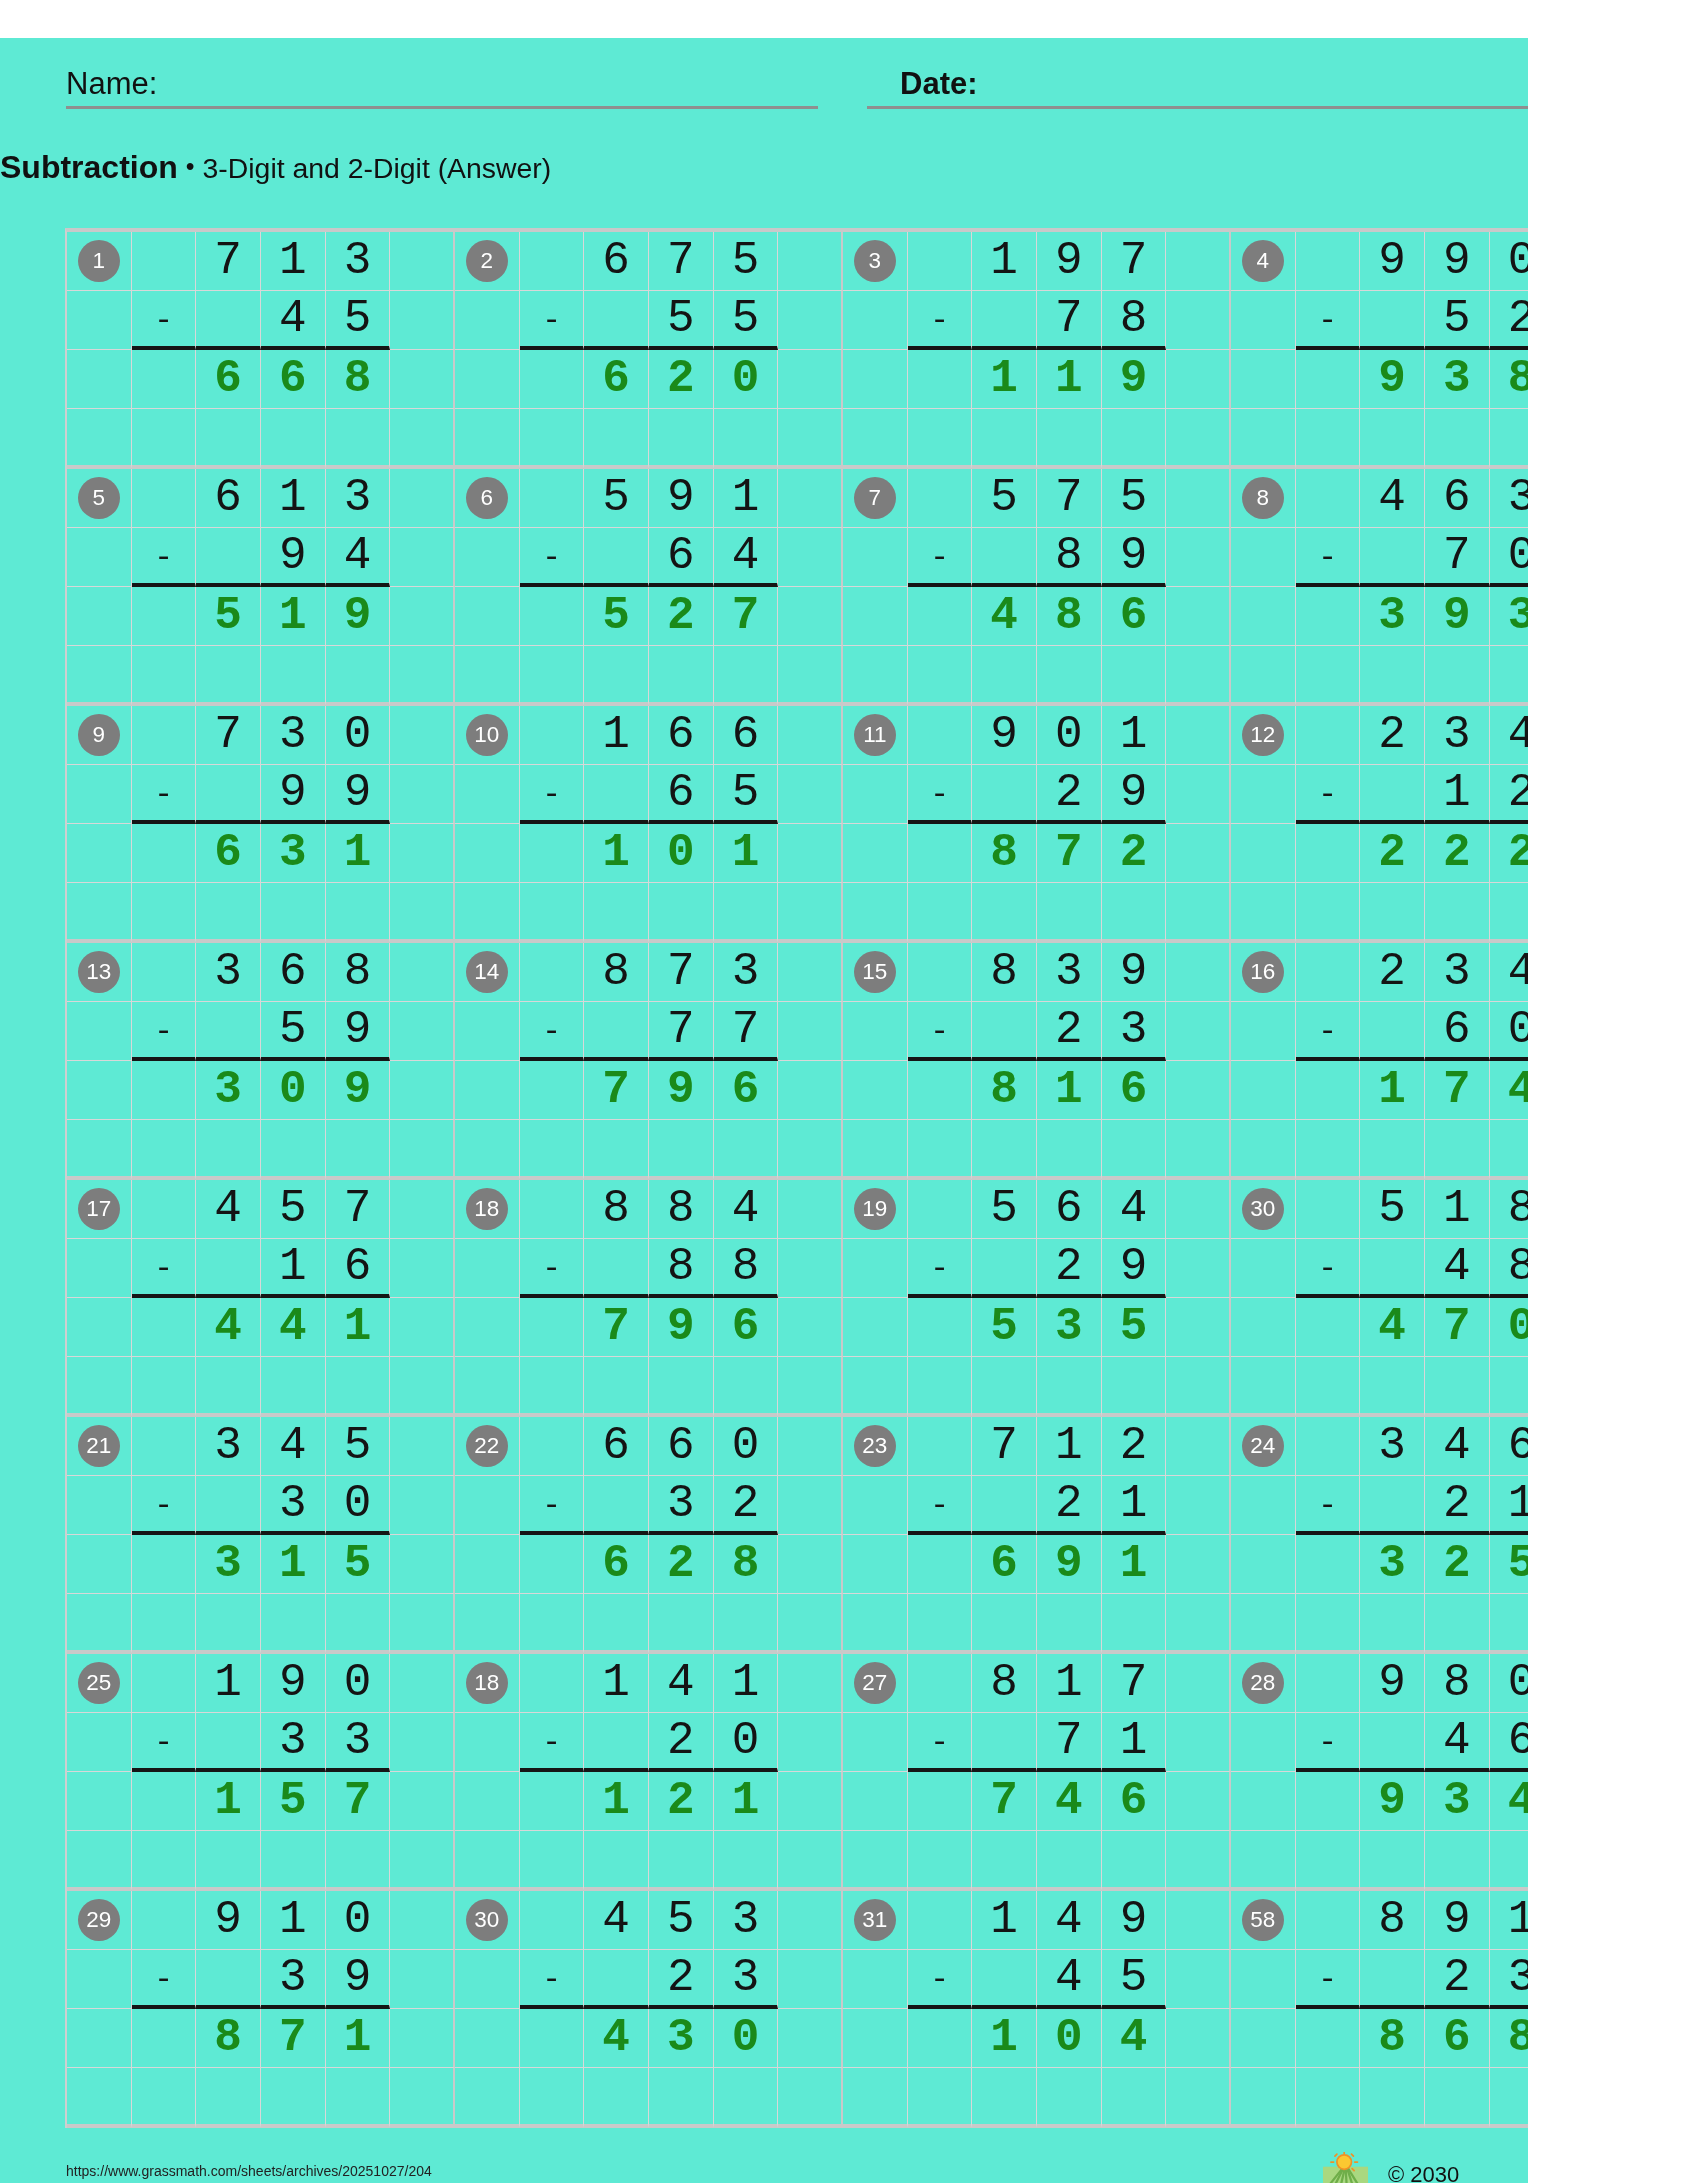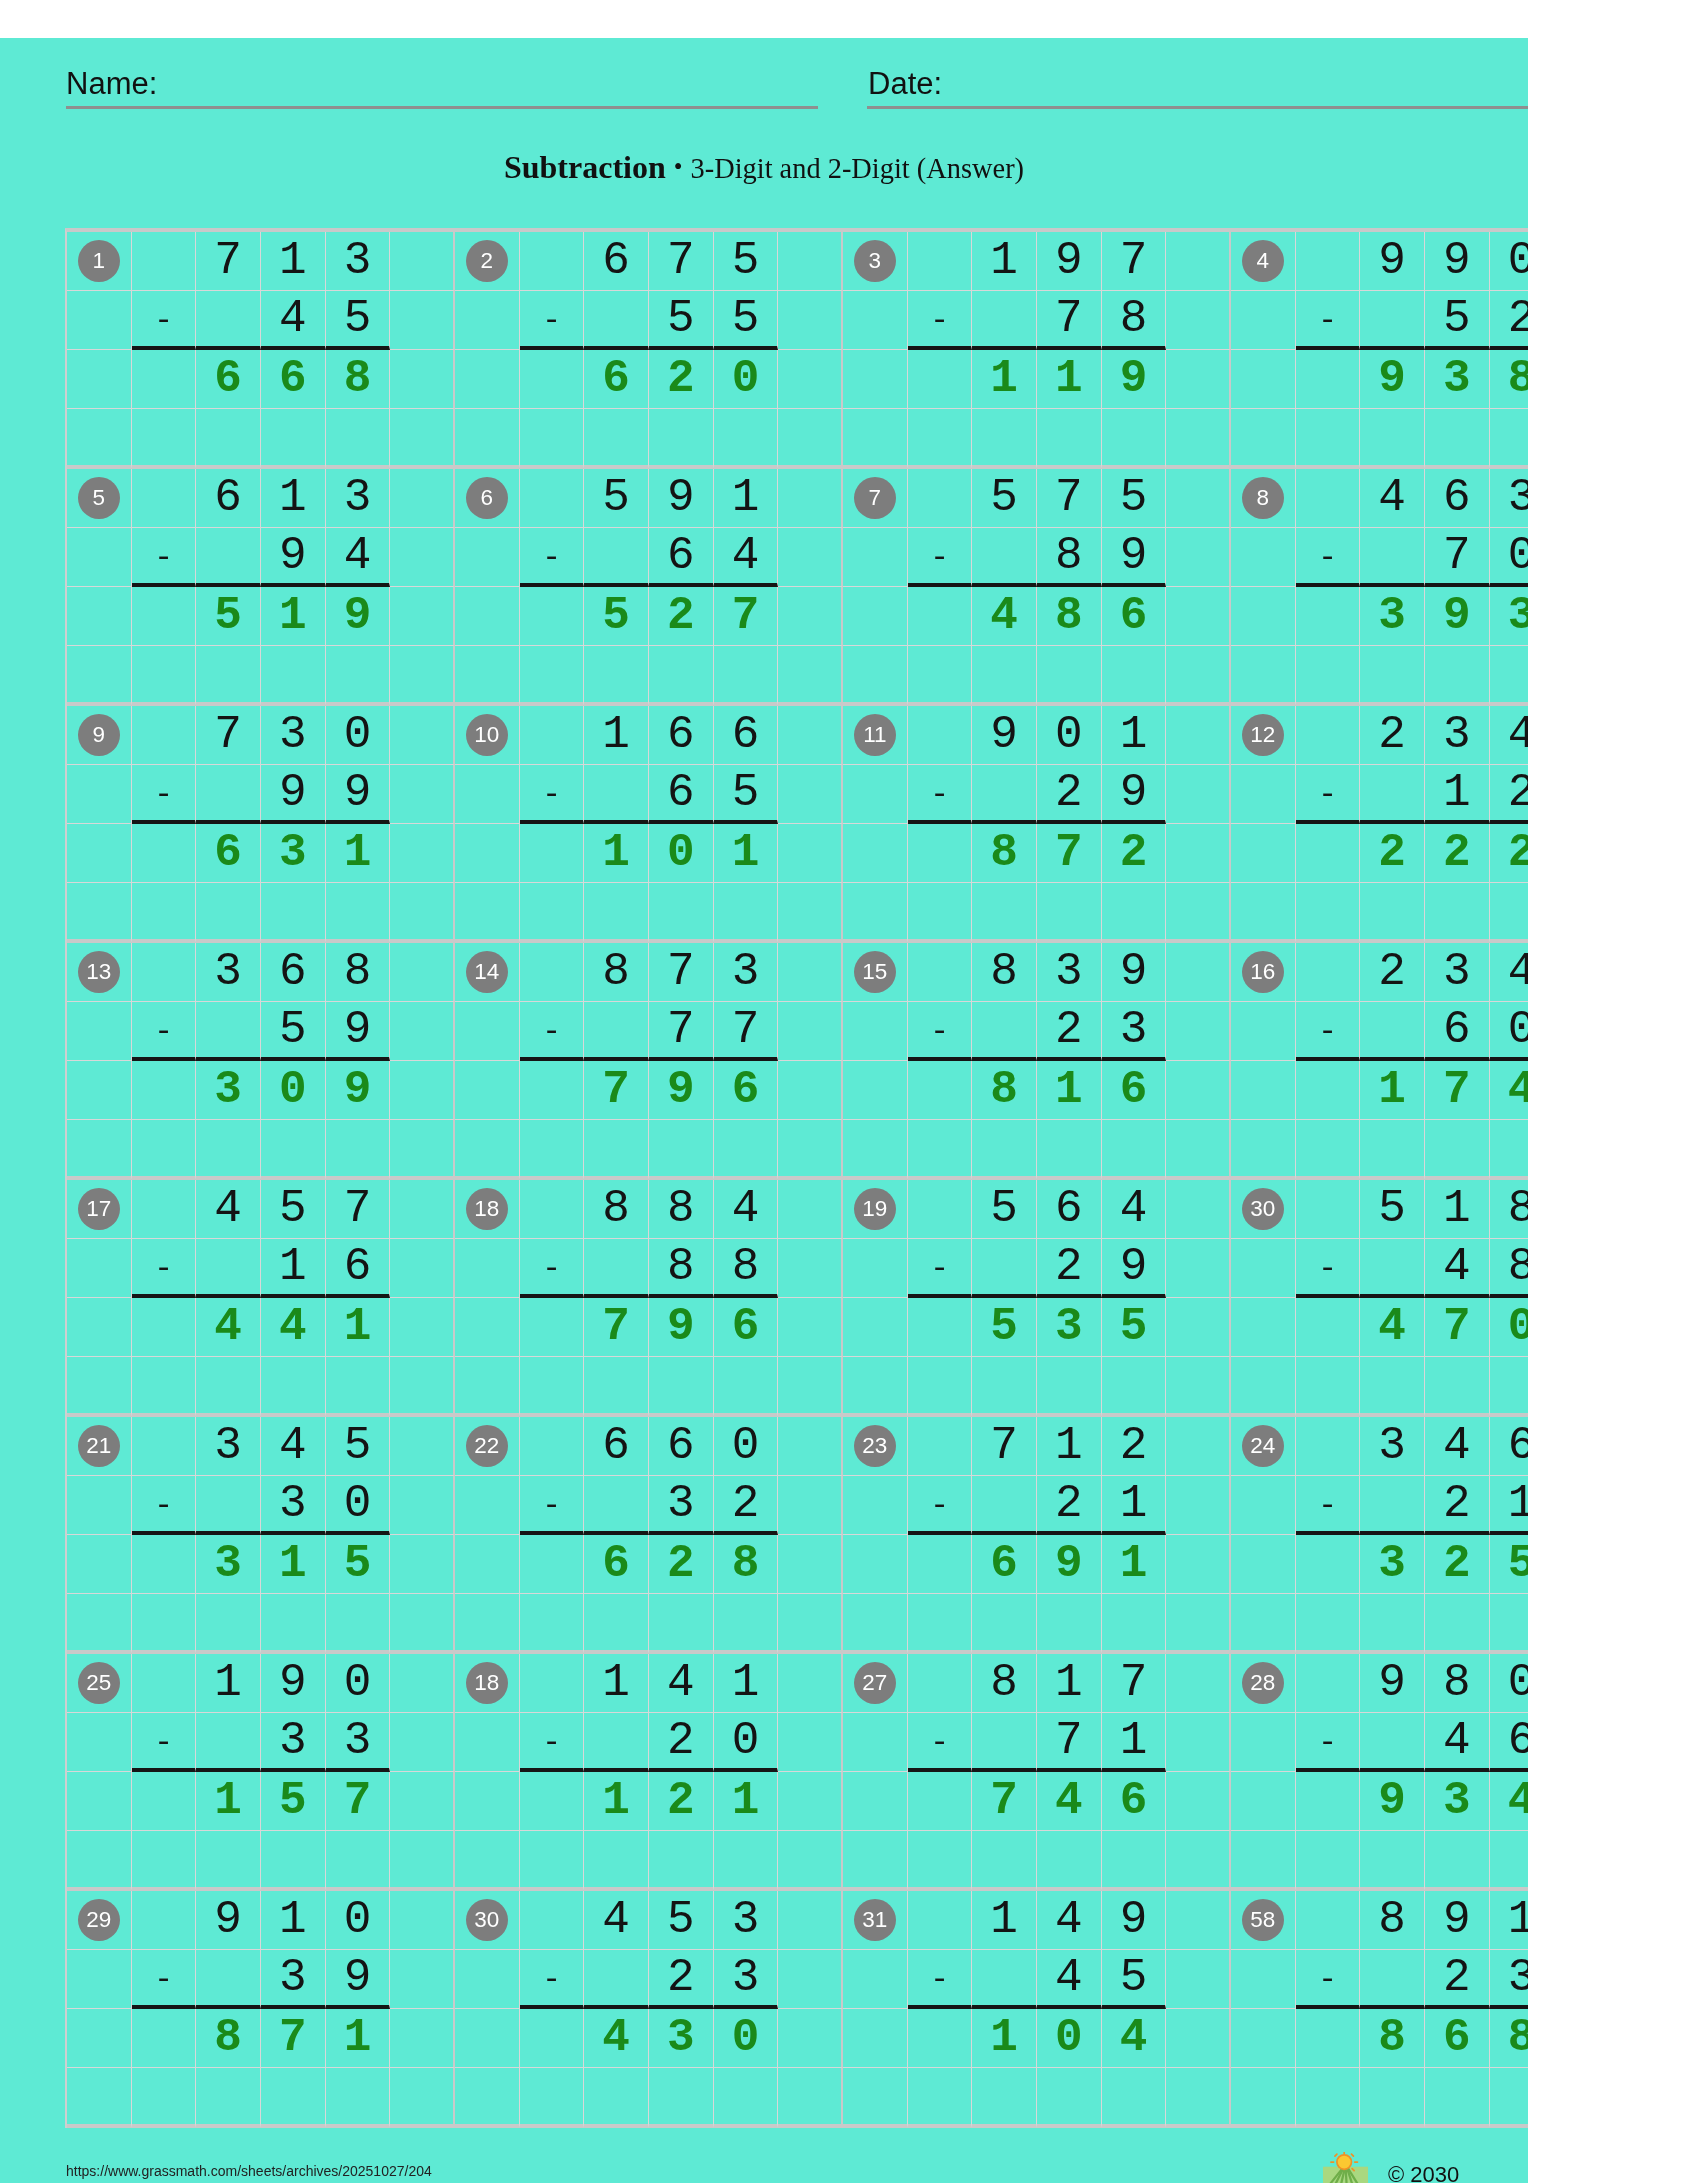--- a/index.html
+++ b/index.html
@@ -2,25 +2,25 @@
 <html style="font-size:10.6px"><head>
 <meta charset="utf-8">
 <style>
   html,body{margin:0;padding:0;background:#ffffff;}
   .page{position:relative;width:1528px;height:2183px;background:#5eead4;overflow:hidden;
         font-family:"Liberation Sans",sans-serif;color:#1a1a1a;margin-top:38px;}
 
   
   .field-label{position:absolute;top:28px;font-size:31px;color:#111;}
   .name-label{left:66px;}
-  .date-label{left:868px;}
+  .date-label{left:900px;font-weight:bold;}
   .write-line{position:absolute;top:68px;height:2.6px;background:#8f8f8f;}
   .name-line{left:66px;width:752px;}
   .date-line{left:867px;width:753px;}
-  .title-row{position:absolute;top:111px;left:0;width:100%;text-align:center;font-size:28.4px;color:#111;font-family:Liberation Serif, serif;}
+  .title-row{position:absolute;top:111px;left:0;width:100%;font-size:28.4px;color:#111;}
   .title-row .main{font-weight:bold;font-size:32px;}
   .title-row .sep{margin:0 8px;font-size:25px;position:relative;top:-2.6px;}
 
   
   .grid{position:absolute;left:65px;top:190px;width:1552px;
         border-top:4px solid #c9c9c9;border-left:2px solid #cfcfcf;
         display:grid;grid-template-columns:repeat(24,1fr);
         grid-template-rows:repeat(8,59px 59px 59px 60px);}
   .cell{border-right:1.3px solid #d8d8d8;border-bottom:1.3px solid #d8d8d8;
         display:flex;align-items:center;justify-content:center;

